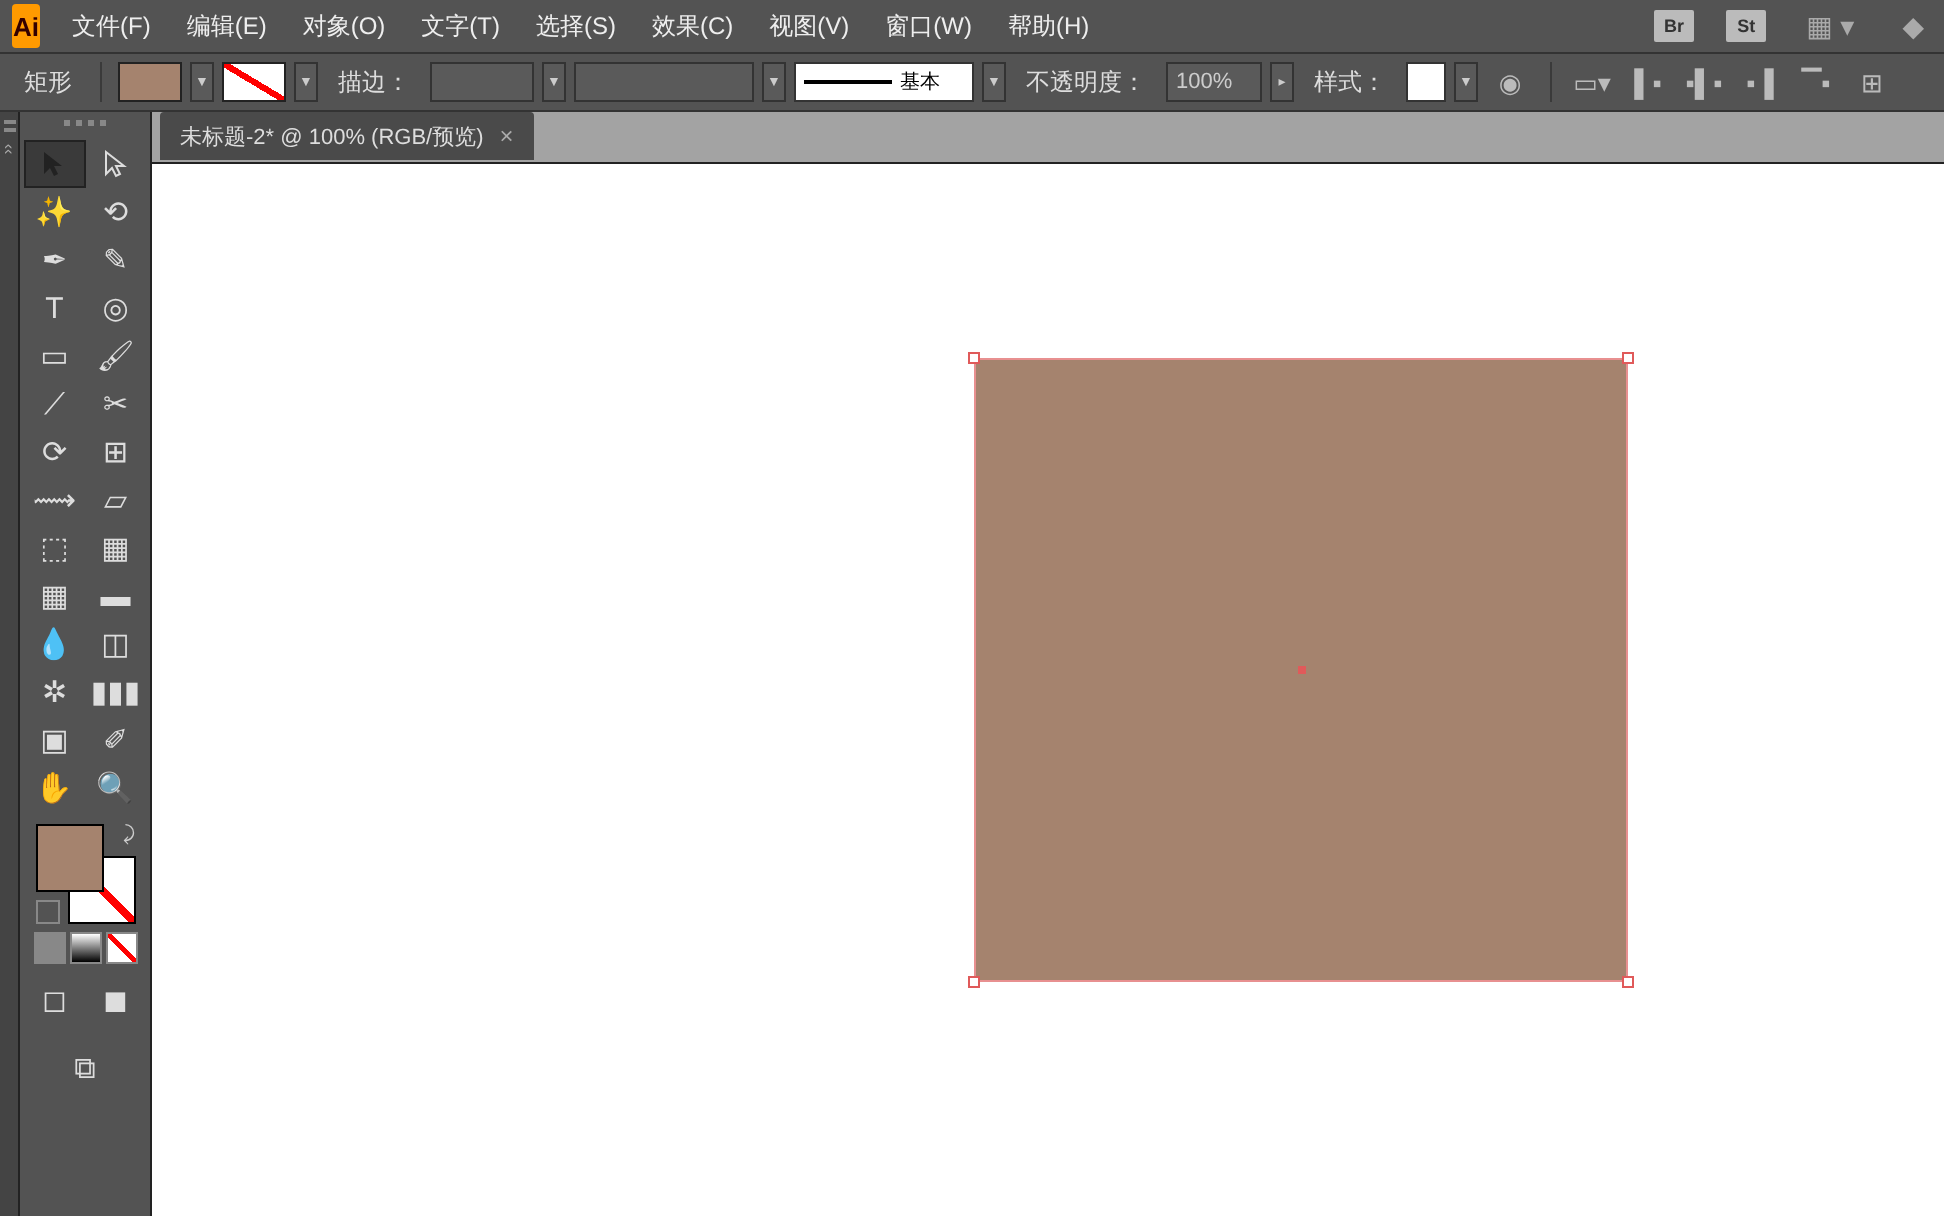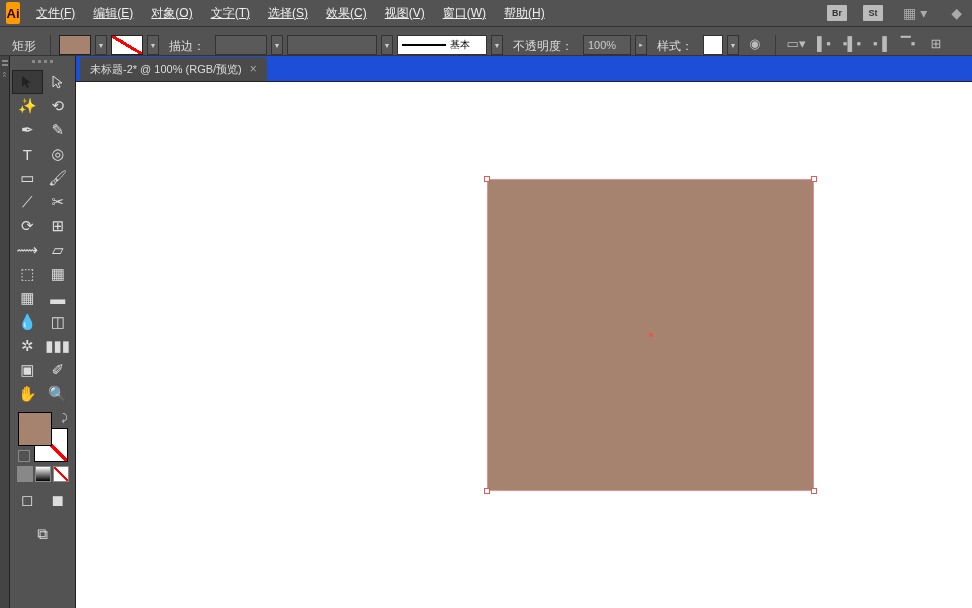--- a/index.html
+++ b/index.html
@@ -1,23 +1,23 @@
 <!DOCTYPE html>
 <html><head>
 <meta charset="utf-8">
 <style>
 * { margin: 0; padding: 0; box-sizing: border-box; font-family: "Microsoft YaHei", sans-serif; }
 body { background: #2d2d2d; width: 972px; height: 608px; overflow: hidden; color: #ccc; font-size: 12px; }
 .menubar { height: 26px; background: #535353; display: flex; align-items: center; padding: 0 6px; gap: 2px; }
 .ai-logo { width: 14px; height: 22px; background: #ff9a00; color: #330000; display: flex; align-items: center; justify-content: center; font-weight: bold; font-size: 13px; border-radius: 2px; margin-right: 6px; }
-.menu-item { padding: 3px 8px; color: #eee; cursor: pointer; font-size: 12px; text-decoration: underline; }
+.menu-item { padding: 3px 8px; color: #eee; cursor: pointer; font-size: 12px; }
 .menu-extras { margin-left: auto; display: flex; gap: 16px; align-items: center; }
 .ext-badge { width: 20px; height: 16px; background: #bbb; color: #333; display: flex; align-items: center; justify-content: center; font-size: 9px; font-weight: bold; border-radius: 1px; }
 .ext-icon { color: #aaa; font-size: 14px; padding: 0 4px; }
-.controlbar { height: 30px; background: #535353; border-top: 1px solid #333; border-bottom: 1px solid #333; display: flex; align-items: flex-end; padding: 0 6px; gap: 4px; }
+.controlbar { height: 30px; background: #535353; border-top: 1px solid #333; border-bottom: 1px solid #333; display: flex; align-items: center; padding: 0 6px; gap: 4px; }
 .ctl-label { color: #ddd; font-size: 12px; padding: 0 6px; }
 .ctl-swatch { width: 32px; height: 20px; border: 1px solid #222; display: flex; }
 .ctl-swatch.fill { background: #a5836e; }
 .ctl-swatch.stroke { background: #fff; position: relative; }
 .ctl-swatch.stroke::after { content: ""; position: absolute; left: 0; top: 0; width: 100%; height: 100%; background: linear-gradient(to top right, transparent 45%, red 45%, red 55%, transparent 55%); }
 .ctl-dd { width: 12px; height: 20px; background: #5a5a5a; display: flex; align-items: center; justify-content: center; border: 1px solid #333; font-size: 7px; color: #ccc; }
 .ctl-field { height: 20px; background: #5a5a5a; border: 1px solid #333; font-size: 11px; padding: 0 4px; display: flex; align-items: center; color: #ccc; }
 .stroke-style { width: 90px; height: 20px; background: #fff; border: 1px solid #333; position: relative; display: flex; align-items: center; }
 .stroke-style .line { height: 2px; background: #000; flex: 1; margin: 0 4px; }
 .stroke-style .lbl { background: #fff; color: #000; font-size: 10px; padding-right: 16px; }
@@ -42,21 +42,21 @@
 .fs-swap { position: absolute; top: 0; right: 0; font-size: 10px; color: #ccc; }
 .fs-default { position: absolute; bottom: 0; left: 0; width: 12px; height: 12px; border: 1px solid #888; }
 .fs-modes { display: flex; gap: 2px; }
 .fs-mode { width: 16px; height: 16px; border: 1px solid #888; }
 .fs-mode.m1 { background: #888; }
 .fs-mode.m2 { background: linear-gradient(#fff,#000); }
 .fs-mode.m3 { background: #fff; position: relative; }
 .fs-mode.m3::after { content:""; position:absolute; inset:0; background: linear-gradient(to top right, transparent 44%, red 44%, red 56%, transparent 56%); }
 .screen-mode { margin-top: 10px; display: flex; justify-content: center; }
 .doc-area { flex: 1; display: flex; flex-direction: column; background: #252525; }
-.doc-tabs { height: 26px; background: #1d4ed8; display: flex; align-items: flex-end; padding-left: 4px; border-bottom: 1px solid #222; }
+.doc-tabs { height: 26px; background: #a3a3a3; display: flex; align-items: flex-start; padding-left: 4px; border-bottom: 1px solid #222; }
 .doc-tab { height: 24px; background: #4a4a4a; color: #ddd; font-size: 11px; display: flex; align-items: center; padding: 0 10px; gap: 8px; border-radius: 2px 2px 0 0; }
 .doc-tab .close { font-size: 12px; color: #aaa; cursor: pointer; }
 .canvas-wrap { flex: 1; background: #fff; position: relative; overflow: hidden; }
 .shape { position: absolute; left: 412px; top: 98px; width: 325px; height: 310px; background: #a5836e; }
 .handle { position: absolute; width: 6px; height: 6px; background: #fff; border: 1px solid #e05a5a; }
 .h-tl { left: -4px; top: -4px; } .h-tr { right: -4px; top: -4px; }
 .h-bl { left: -4px; bottom: -4px; } .h-br { right: -4px; bottom: -4px; }
 .h-c { left: 50%; top: 50%; transform: translate(-50%,-50%); width:4px; height:4px; background:#e05a5a; border:none; }
 .bbox { position: absolute; inset: -1px; border: 1px solid #e89090; pointer-events: none; }
 </style>

